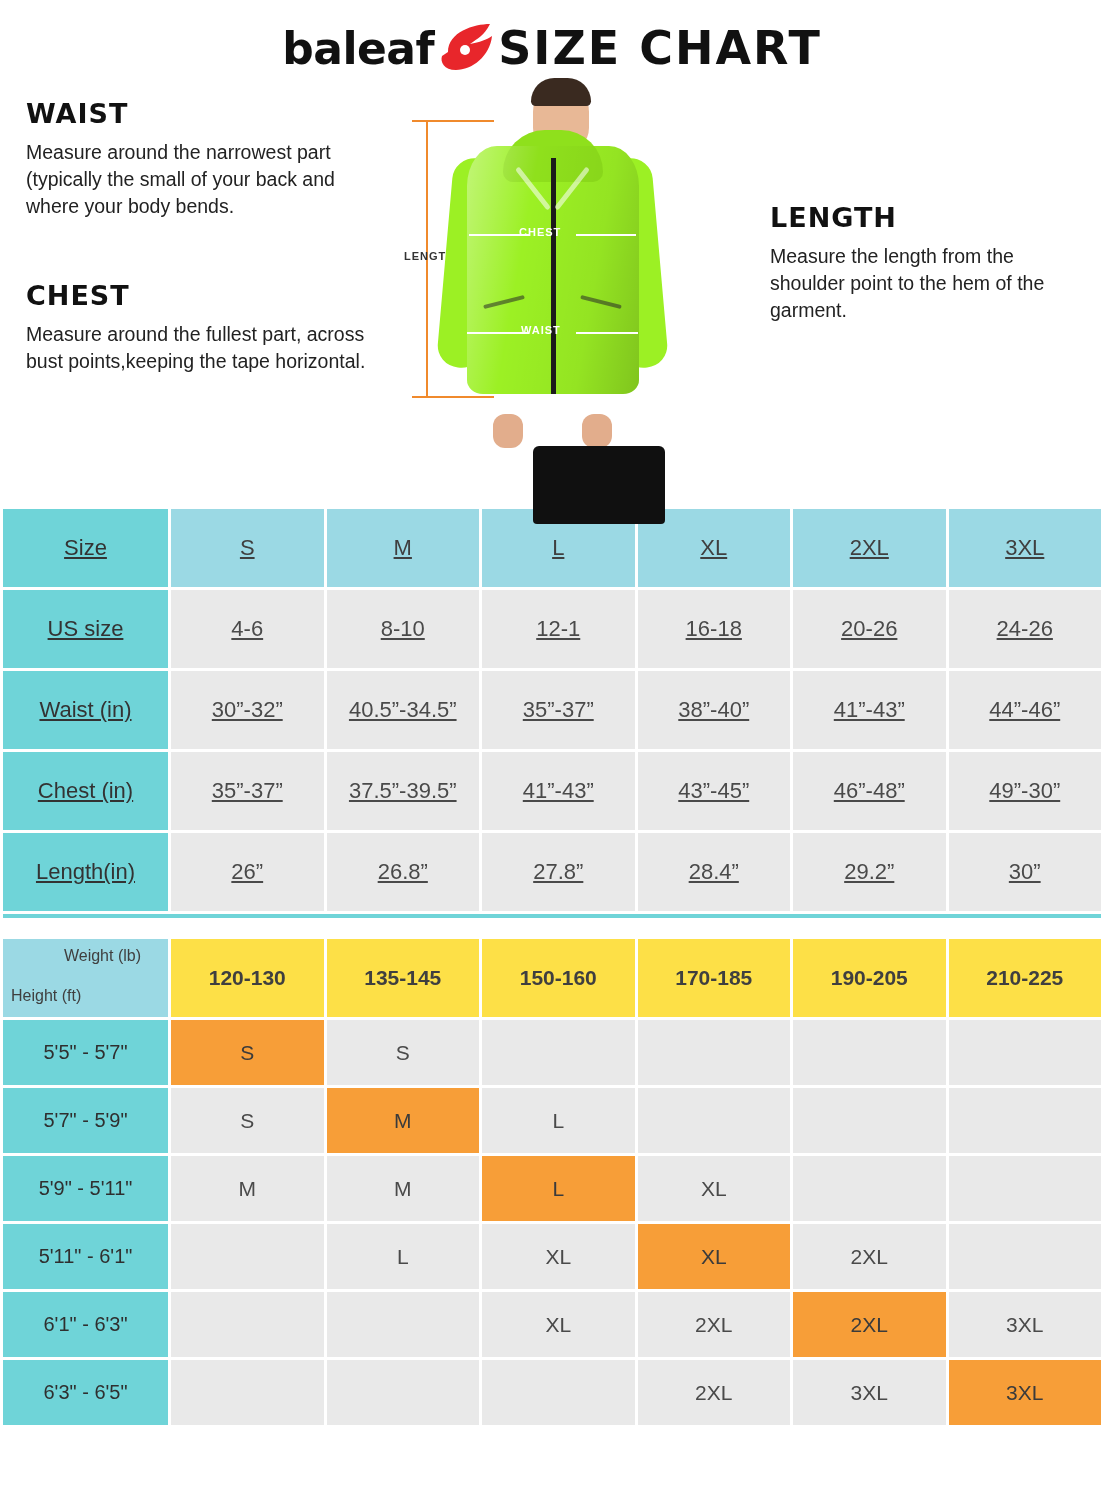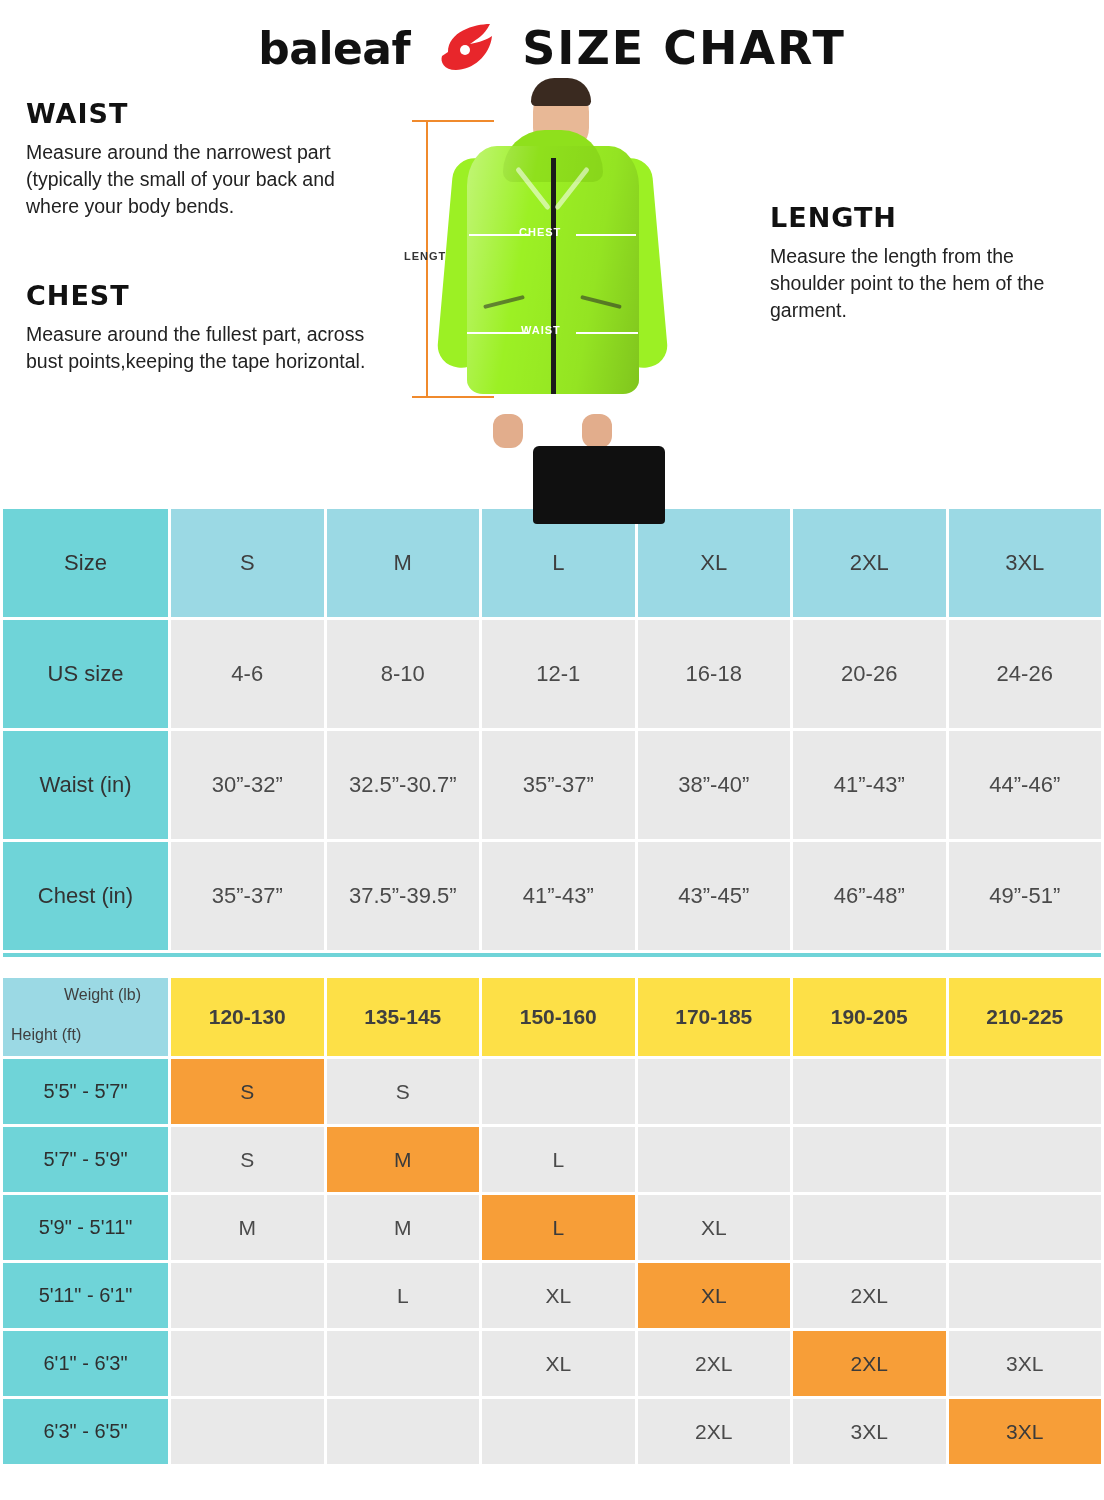--- a/index.html
+++ b/index.html
@@ -15,21 +15,21 @@
     height: 1500px;
     background: #ffffff;
     overflow: hidden;
   }
 
   
   .header {
     display: flex;
     align-items: center;
     justify-content: center;
-    gap: 24px;
+    gap: 0;
     padding-top: 14px;
     height: 82px;
   }
   .brand-name {
     font-family: "DejaVu Sans", sans-serif;
     font-size: 44px;
     font-weight: 700;
     letter-spacing: -0.5px;
     color: #111111;
   }
@@ -211,27 +211,28 @@
 
   
   table {
     border-collapse: separate;
     border-spacing: 3px;
     width: 1104px;
     table-layout: fixed;
   }
   .size-table { margin-top: 4px; }
   .size-table td {
-    height: 108px;
+    height: 78px;
     text-align: center;
     vertical-align: middle;
     font-size: 22px;
     color: #4a4a4a;
     background: #e9e9e9;
     font-family: "Liberation Sans", sans-serif;
+    text-decoration: underline;
   }
   .size-table td.hdr {
     background: #9bd9e4;
     color: #3f3f3f;
   }
   .size-table td.rowlbl {
     background: #6fd4d8;
     color: #333333;
     font-size: 22px;
   }
@@ -383,34 +384,43 @@
           <td>4-6</td>
           <td>8-10</td>
           <td>12-1</td>
           <td>16-18</td>
           <td>20-26</td>
           <td>24-26</td>
         </tr>
         <tr>
           <td class="rowlbl">Waist (in)</td>
           <td>30”-32”</td>
-          <td>32.5”-30.7”</td>
+          <td>40.5”-34.5”</td>
           <td>35”-37”</td>
           <td>38”-40”</td>
           <td>41”-43”</td>
           <td>44”-46”</td>
         </tr>
         <tr>
           <td class="rowlbl">Chest (in)</td>
           <td>35”-37”</td>
           <td>37.5”-39.5”</td>
           <td>41”-43”</td>
           <td>43”-45”</td>
           <td>46”-48”</td>
-          <td>49”-51”</td>
+          <td>49”-30”</td>
+        </tr>
+        <tr>
+          <td class="rowlbl">Length(in)</td>
+          <td>26”</td>
+          <td>26.8”</td>
+          <td>27.8”</td>
+          <td>28.4”</td>
+          <td>29.2”</td>
+          <td>30”</td>
         </tr>
       </tbody>
   </table>
 
   <div class="top-rule"></div>
 
   <table class="fit-table">
     <colgroup>
       <col class="first" style="width:165px">
         <col>

